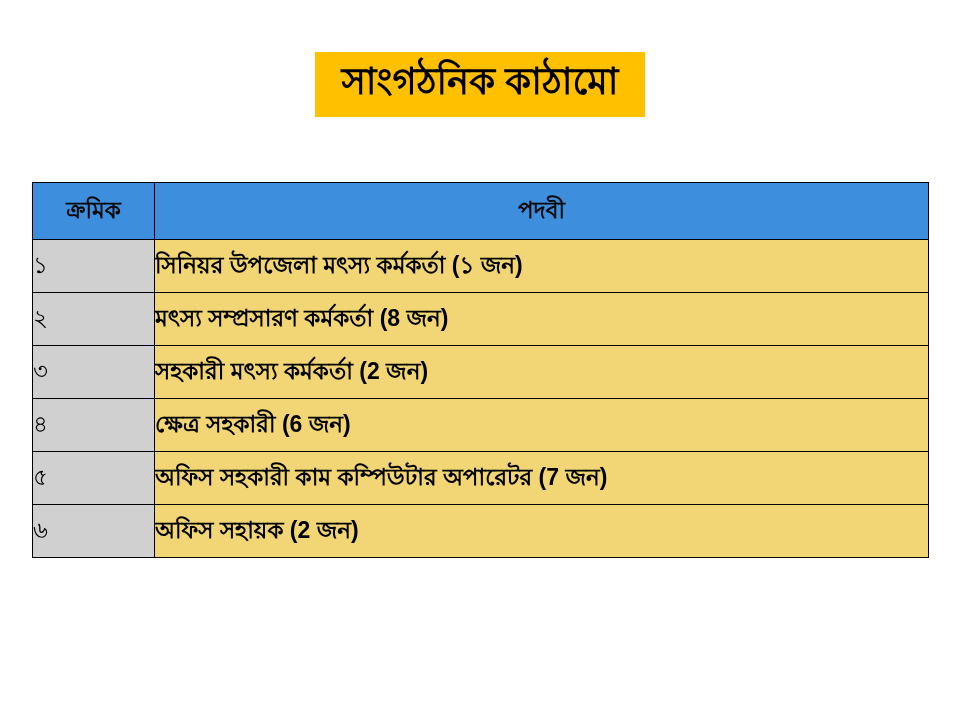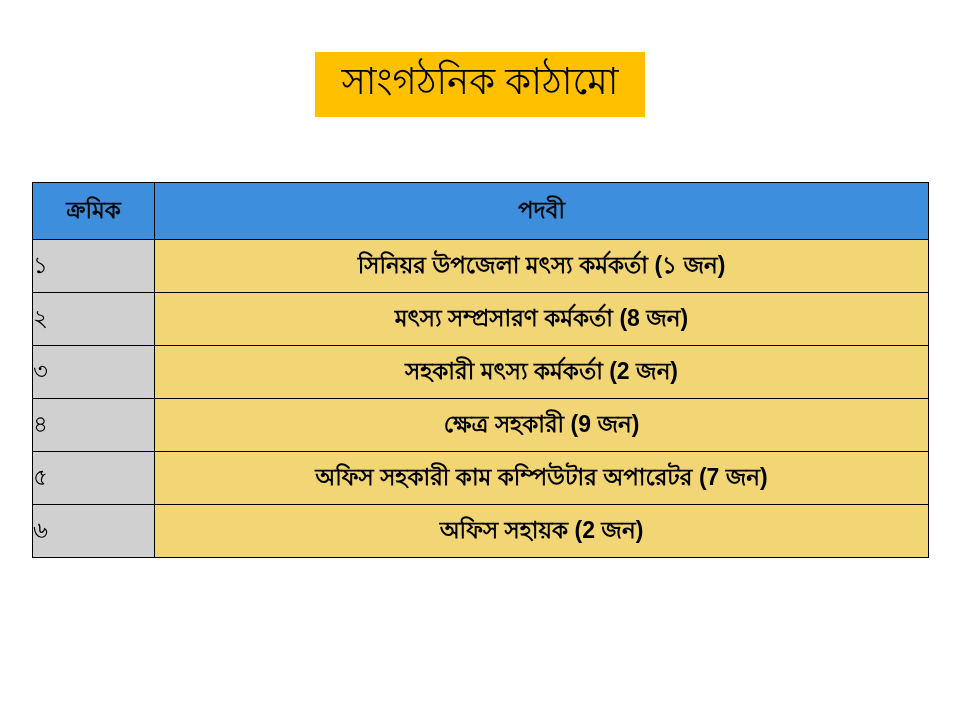--- a/index.html
+++ b/index.html
@@ -28,21 +28,21 @@
     justify-content: center;
   }
   .title-box {
     background: #FFC000;
     padding: 10px 26px 14px 26px;
     display: inline-block;
   }
   .title-text {
     font-family: "Liberation Sans", sans-serif;
     font-size: 37px;
-    font-weight: normal;
+    font-weight: bold;
     color: #000000;
     line-height: 1.1;
     white-space: nowrap;
   }
   .table-wrap {
     position: absolute;
     left: 32px;
     top: 182px;
     width: 736px;
   }
@@ -74,21 +74,21 @@
     color: #000000;
   }
   td.serial {
     background: #D0D0D0;
     text-align: left;
     padding-left: 6px;
     font-weight: normal;
   }
   td.post {
     background: #F2D675;
-    text-align: center;
+    text-align: left;
     padding-left: 8px;
     font-weight: bold;
   }
 </style>
 </head>
 <body>
 
 <div class="slide">
 
   <div class="title-wrap">
@@ -117,21 +117,21 @@
         <tr>
           <td class="serial">২</td>
           <td class="post">মৎস্য সম্প্রসারণ কর্মকর্তা (8 জন)</td>
         </tr>
         <tr>
           <td class="serial">৩</td>
           <td class="post">সহকারী মৎস্য কর্মকর্তা (2 জন)</td>
         </tr>
         <tr>
           <td class="serial">৪</td>
-          <td class="post">ক্ষেত্র সহকারী (9 জন)</td>
+          <td class="post">ক্ষেত্র সহকারী (6 জন)</td>
         </tr>
         <tr>
           <td class="serial">৫</td>
           <td class="post">অফিস সহকারী কাম কম্পিউটার অপারেটর  (7 জন)</td>
         </tr>
         <tr>
           <td class="serial">৬</td>
           <td class="post">অফিস সহায়ক (2 জন)</td>
         </tr>
       </tbody>

